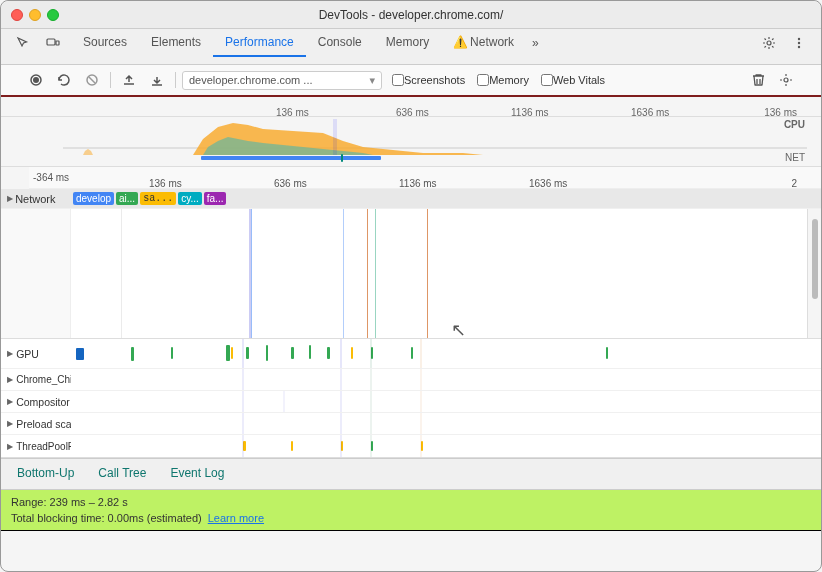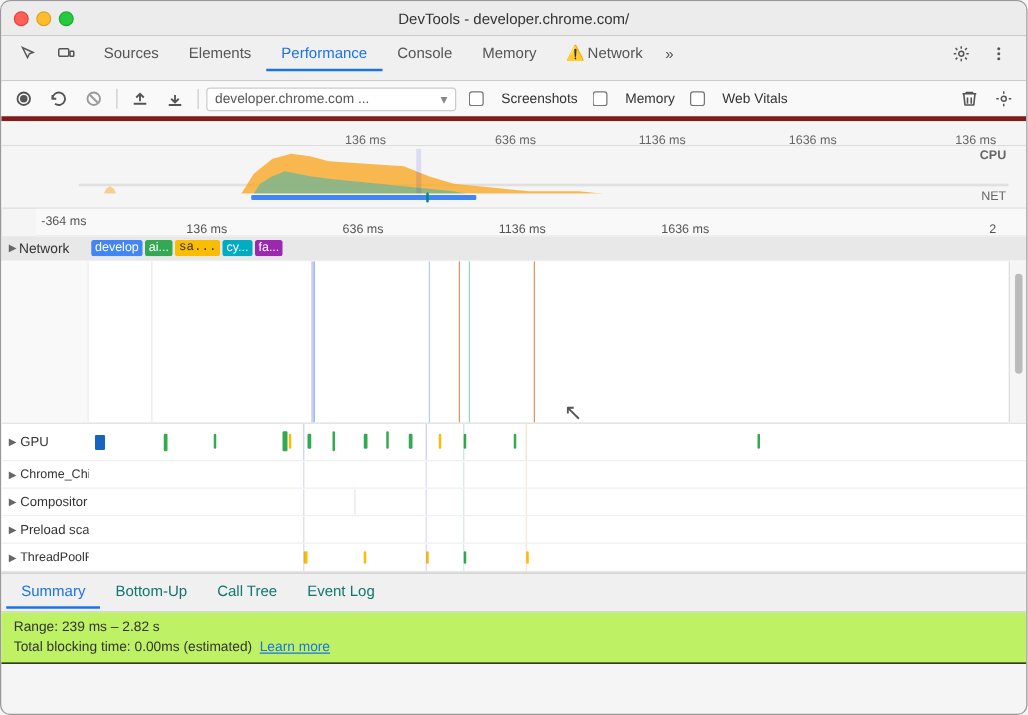--- a/index.html
+++ b/index.html
@@ -104,23 +104,23 @@
       padding: 4px 6px;
       cursor: pointer;
       color: #555;
     }
 
     
     .toolbar {
       display: flex;
       align-items: center;
       background: #f9f9f9;
-      border-bottom: 4px solid #7f1d1d;
+      border-bottom: 2px solid #7f1d1d;
       height: 32px;
-      padding: 0 6px;
+      padding: 0 23px;
       gap: 4px;
     }
     .toolbar-btn {
       width: 24px;
       height: 24px;
       display: flex;
       align-items: center;
       justify-content: center;
       border-radius: 3px;
       cursor: pointer;
@@ -144,21 +144,21 @@
     .url-dropdown { color: #888; cursor: pointer; }
     .checkbox-group {
       display: flex;
       align-items: center;
       gap: 12px;
       margin-left: 6px;
     }
     .checkbox-item {
       display: flex;
       align-items: center;
-      gap: 14px;
+      gap: 0;
       cursor: pointer;
       font-size: 11px;
       color: #333;
     }
     .checkbox-item input[type=checkbox] {
       width: 12px;
       height: 12px;
       cursor: pointer;
     }
     .toolbar-right {
@@ -629,21 +629,20 @@
         <line x1="172" y1="0" x2="172" y2="22" stroke="rgba(0,0,200,0.15)" stroke-width="1"></line>
         <line x1="270" y1="0" x2="270" y2="22" stroke="rgba(0,0,200,0.15)" stroke-width="1"></line>
         <line x1="300" y1="0" x2="300" y2="22" stroke="rgba(0,100,50,0.15)" stroke-width="1"></line>
         <line x1="350" y1="0" x2="350" y2="22" stroke="rgba(200,100,0,0.15)" stroke-width="1"></line>
       </svg>
     </div>
   </div>
 </div>
 
 <div class="bottom-tabs">
-  <div class="bottom-tab active">Summary</div>
   <div class="bottom-tab">Bottom-Up</div>
   <div class="bottom-tab">Call Tree</div>
   <div class="bottom-tab">Event Log</div>
 </div>
 
 <div class="bottom-info">
   <div class="bottom-info-row">
     <span>Range: 239 ms – 2.82 s</span>
   </div>
   <div class="bottom-info-row" style="margin-top:4px;">

